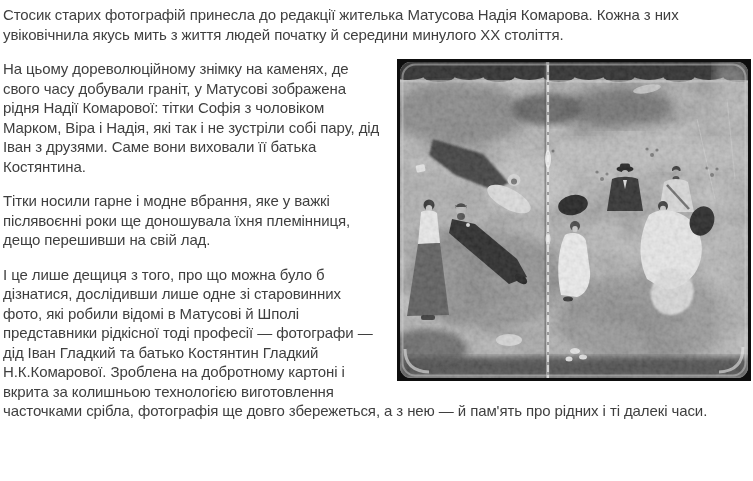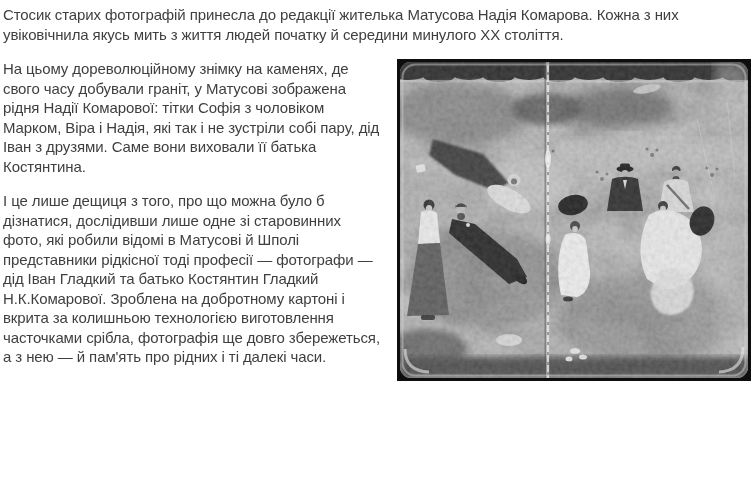--- a/index.html
+++ b/index.html
@@ -204,16 +204,17 @@
         <rect x="5.5" y="5.5" width="343" height="311" rx="13" fill="none" stroke="#d4d4d4" stroke-width="2" opacity="0.45"></rect>
         <path d="M8,290 Q8,312 32,313" fill="none" stroke="#e8e8e8" stroke-width="3" opacity="0.6"></path>
         <path d="M346,288 Q346,312 322,313" fill="none" stroke="#e8e8e8" stroke-width="3" opacity="0.6"></path>
       </g>
     </svg>
   </figure>
 
   <p>На цьому дореволюційному знімку на каменях, де свого часу добували граніт, у Матусові зображена рідня Надії Комарової: тітки Софія з чоловіком Марком, Віра і Надія, які так і не зустріли собі пару, дід Іван з друзями. Саме вони виховали її батька Костянтина.</p>
 
 
+  <p>Тітки носили гарне і модне вбрання, яке у важкі післявоєнні роки ще доношувала їхня племінниця, дещо перешивши на свій лад.</p>
 
   <p>І це лише дещиця з того, про що можна було б дізнатися, дослідивши лише одне зі старовинних фото, які робили відомі в Матусові й Шполі представники рідкісної тоді професії — фотографи — дід Іван Гладкий та батько Костянтин Гладкий Н.К.Комарової. Зроблена на добротному картоні і вкрита за колишньою технологією виготовлення часточками срібла, фотографія ще довго збережеться, а з нею — й пам'ять про рідних і ті далекі часи.</p>
 
 </div>
 
 </body></html>

